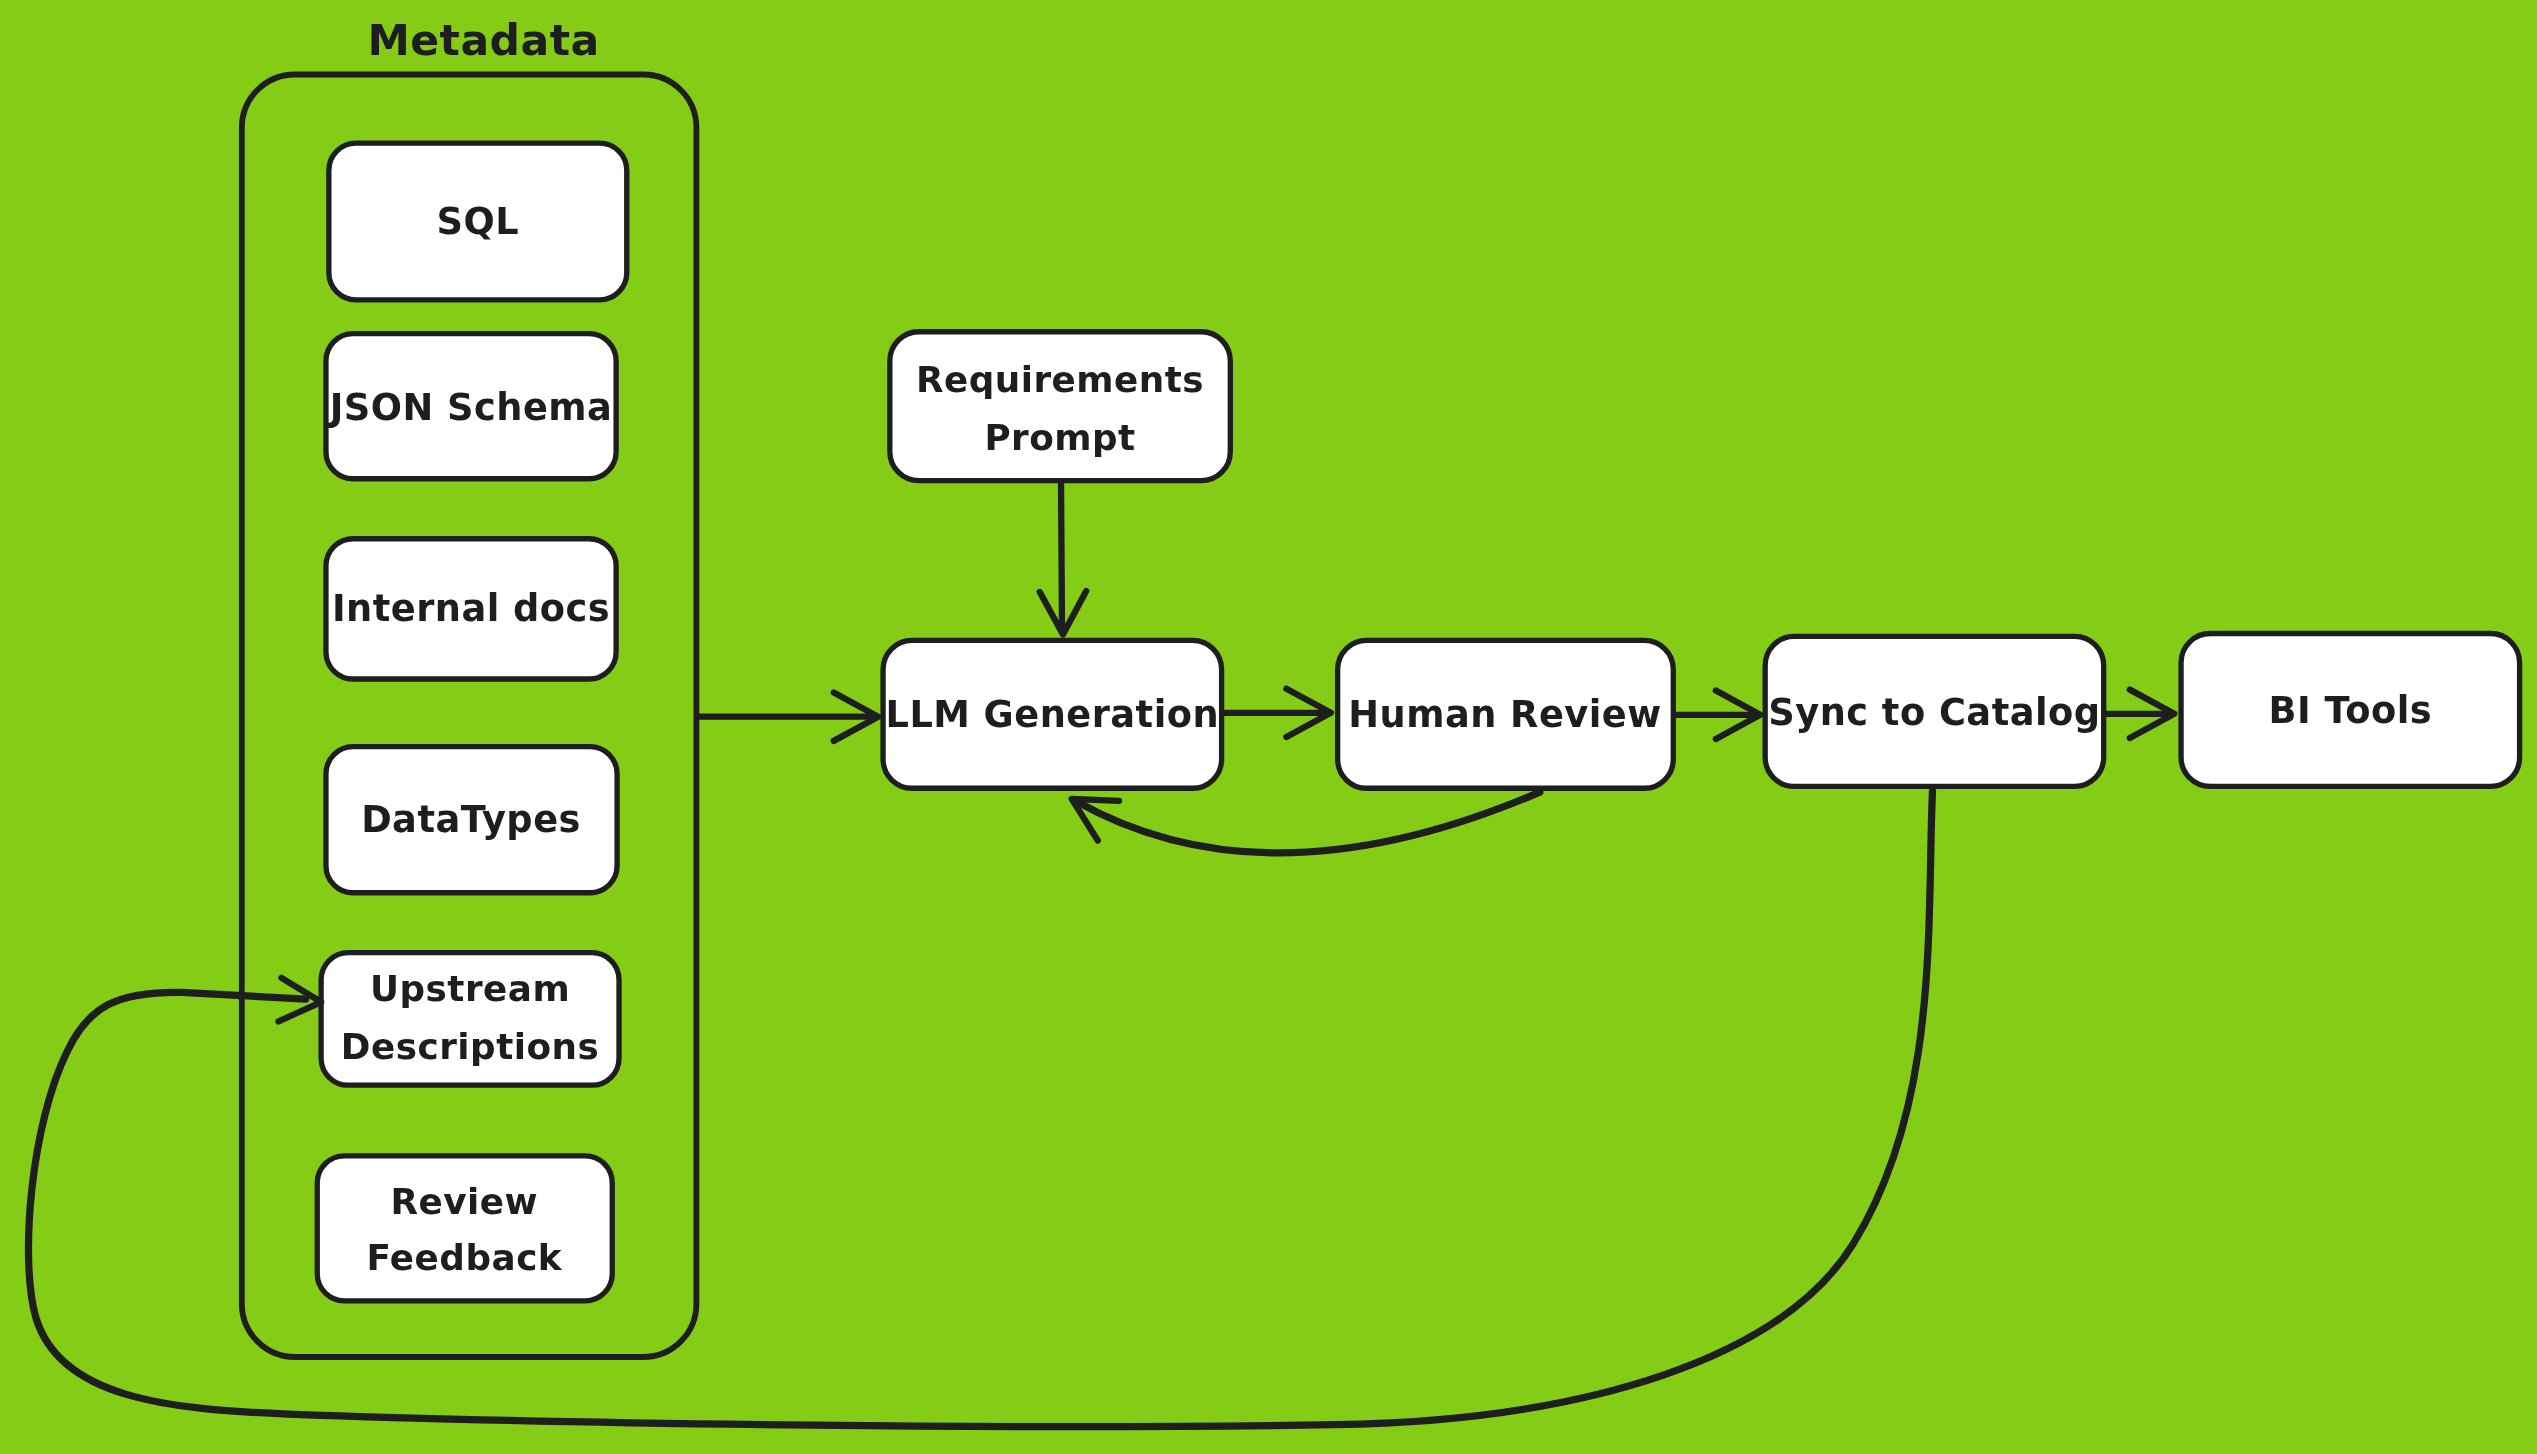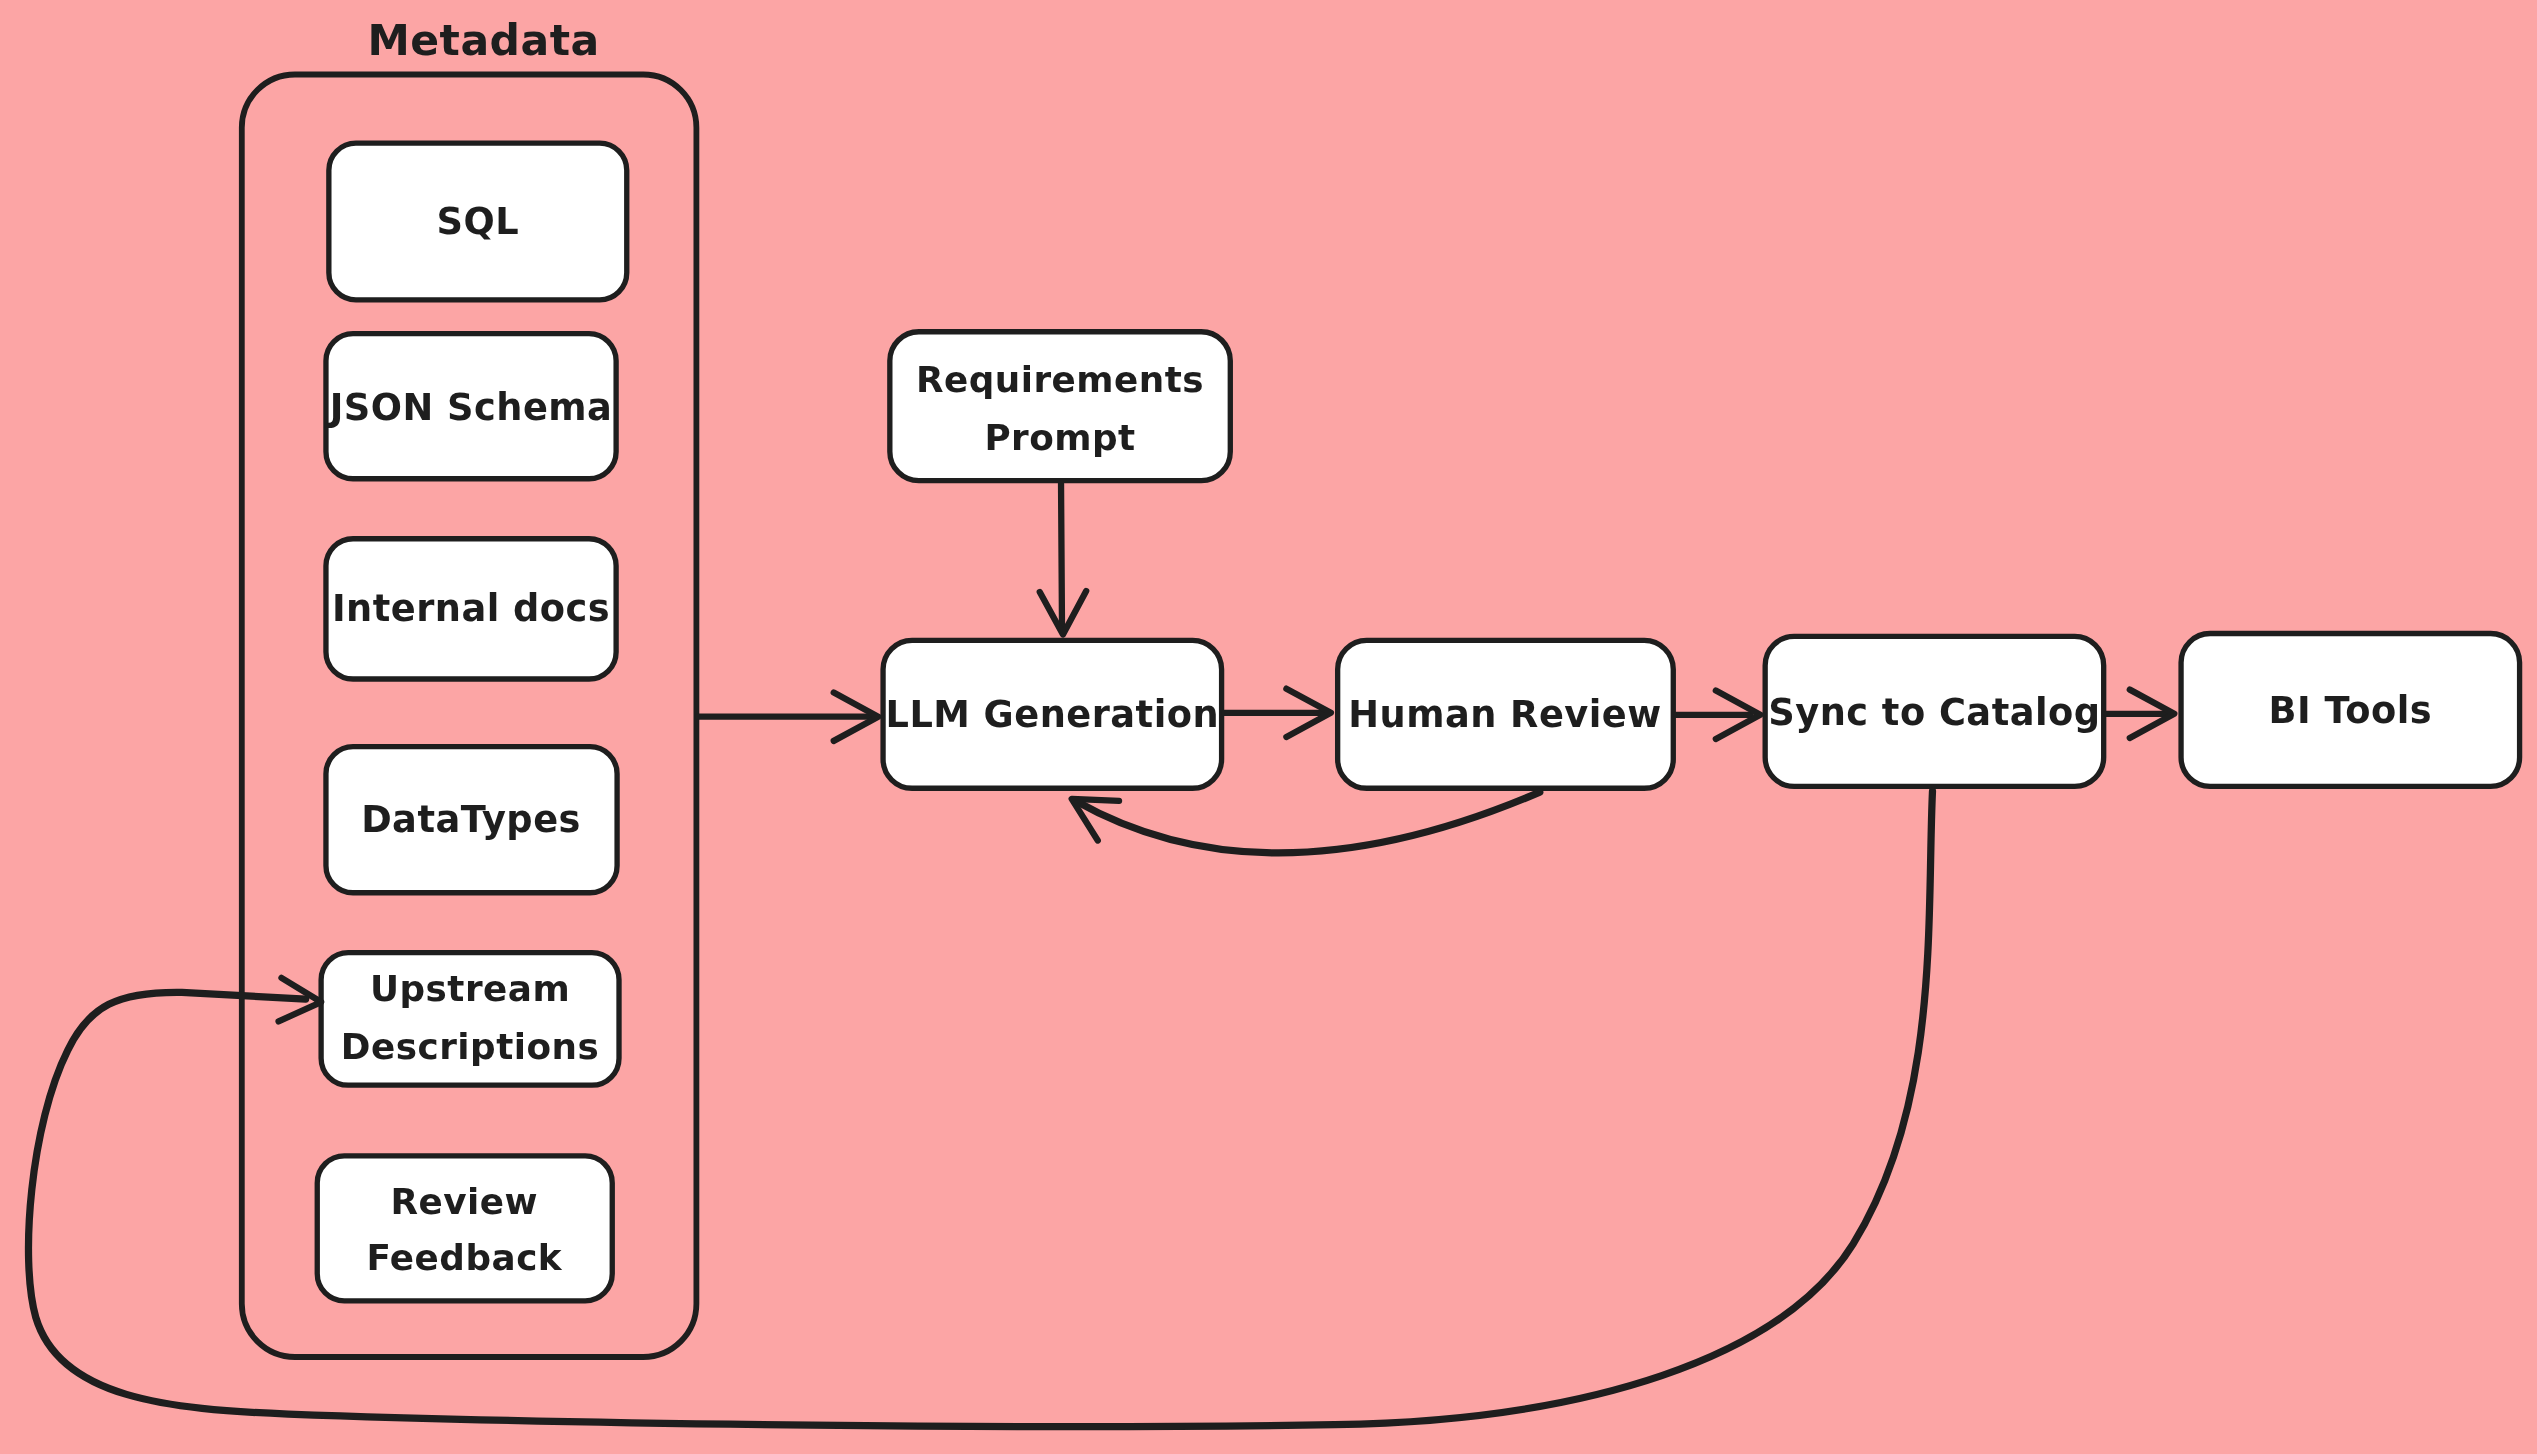--- a/index.html
+++ b/index.html
@@ -6,21 +6,21 @@
     margin: 0;
     padding: 0;
     background: #ffffff;
   }
   .canvas-wrap {
     width: 100vw;
     height: 100vh;
     display: flex;
     align-items: flex-end;
     justify-content: center;
-    background: #fca5a5;
+    background: #84cc16;
   }
   svg {
     display: block;
     width: 100%;
     height: auto;
     max-height: 100vh;
     font-family: "DejaVu Sans", sans-serif;
   }
   .box {
     fill: #ffffff;

